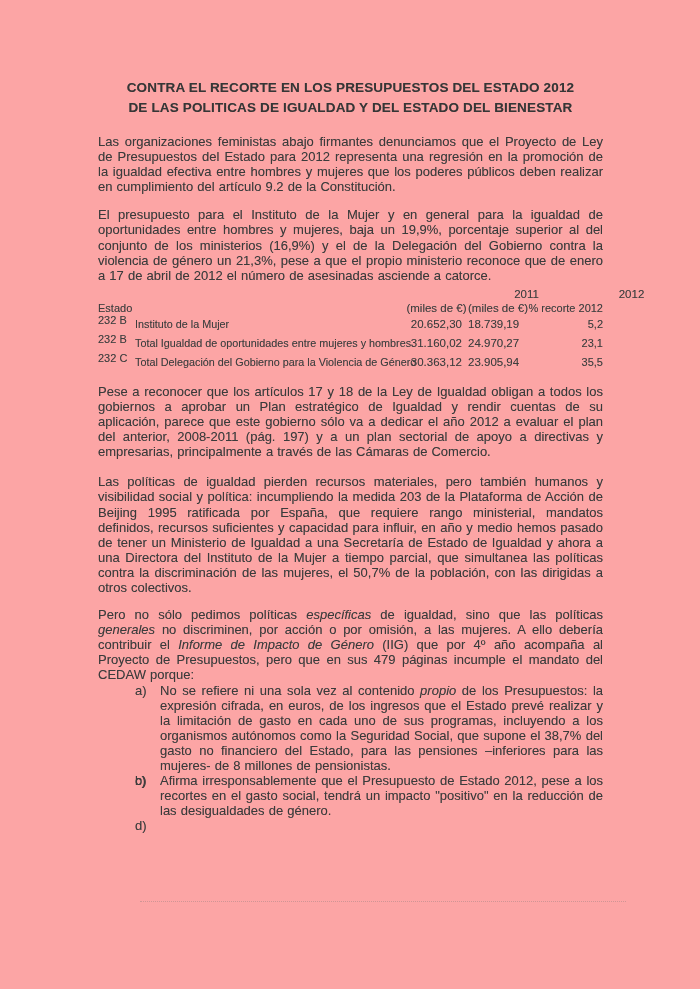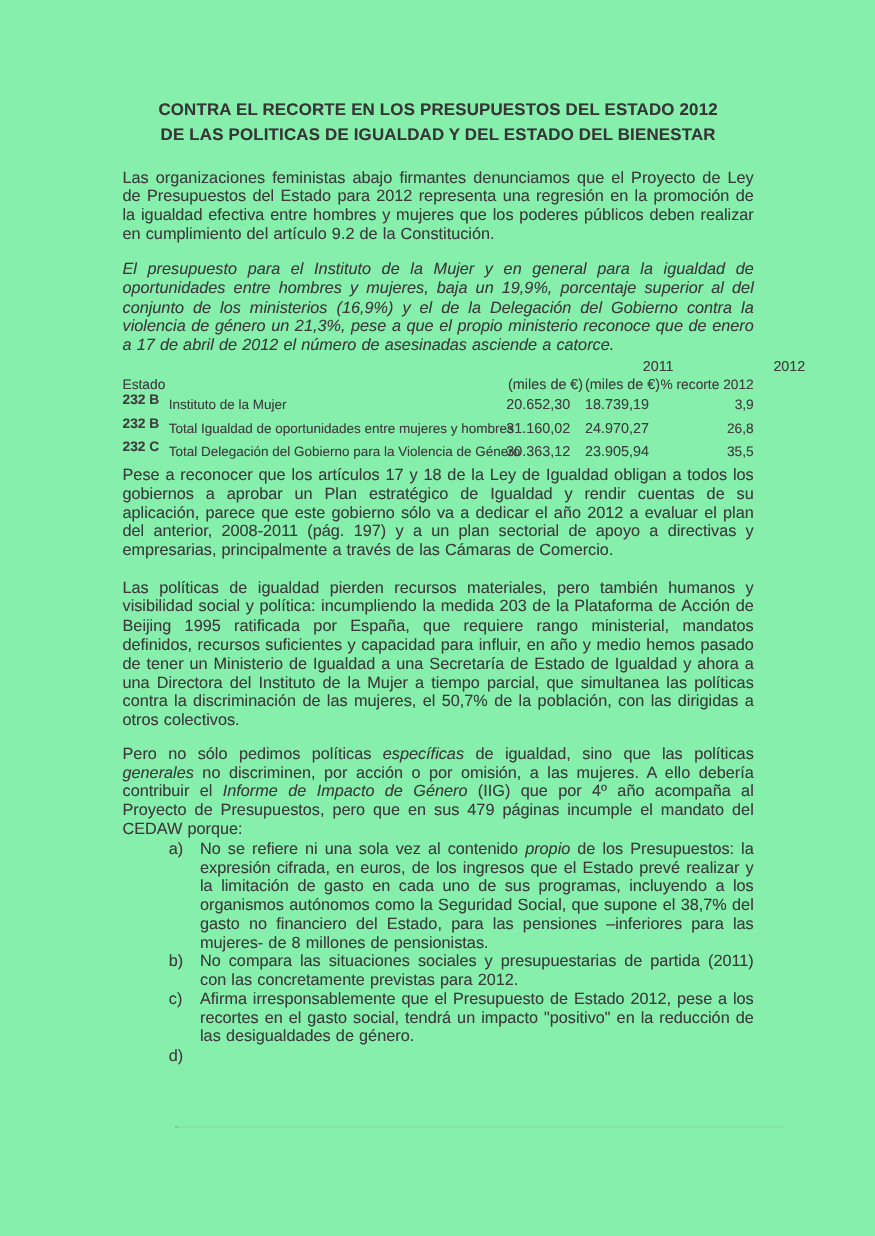--- a/index.html
+++ b/index.html
@@ -4,21 +4,21 @@
 <style>
   html, body { margin: 0; padding: 0; }
   body {
     width: 700px; height: 989px;
     background: #ffffff;
     font-family: "Liberation Sans", "DejaVu Sans", sans-serif;
   }
   .page {
     position: relative;
     width: 700px; height: 989px;
-    background: #86efac;
+    background: #fca5a5;
     color: #3b3b3b;
     overflow: hidden;
     text-shadow: 0 0 0.5px rgba(85,85,85,0.45);
   }
   .content { padding: 78px 97px 0 98px; }
 
   .doc-title {
     margin: 0;
     font-size: 13.5px;
     font-weight: bold;
@@ -31,37 +31,37 @@
 
   .para {
     margin: 0;
     font-size: 13px;
     line-height: 15.1px;
     text-align: justify;
     word-spacing: 0.5px;
   }
   .para i, .li i { }
   #p1 { margin-top: 17px; }
-  #p2 { margin-top: 13px; font-style: italic; }
-  #p3 { }
+  #p2 { margin-top: 13px; }
+  #p3 { margin-top: 12px; }
   #p4 { margin-top: 15px; }
   #p5 { margin-top: 12px; }
 
   .budget-table { margin-top: 5px; font-size: 11.5px; color: #3e3e3e; }
   .t-grid {
     display: grid;
     grid-template-columns: 37px 270px 63px 57px 78px;
   }
   .h1-row { line-height: 13px; gap: 45px; }
   .h2-row { line-height: 14px; }
   .t-row  { line-height: 19px; }
   .c-code { font-size: 11px; }
-  .t-row .c-code { position: relative; top: -4px; font-weight: bold; }
+  .t-row .c-code { position: relative; top: -4px; }
   .c-label { font-size: 10.8px; white-space: nowrap; overflow: visible; }
-  .c-num { text-align: left; padding-right: 6px; white-space: nowrap; }
+  .c-num { text-align: right; padding-right: 6px; white-space: nowrap; }
   .c-num.h-center, .c-year { text-align: center; padding-right: 0; white-space: nowrap; }
   .c-pct { text-align: right; white-space: nowrap; font-size: 11px; }
 
   .list { margin: 0; }
   .li {
     position: relative;
     padding-left: 62px;
     font-size: 13px;
     line-height: 15.1px;
     text-align: justify;
@@ -105,28 +105,28 @@
         <div class="c-num h-center">(miles de €)</div>
         <div class="c-num h-center">(miles de €)</div>
         <div class="c-pct">% recorte 2012</div>
       </div>
 
       <div class="t-grid t-row">
         <div class="c-code">232 B</div>
         <div class="c-label">Instituto de la Mujer</div>
         <div class="c-num">20.652,30</div>
         <div class="c-num">18.739,19</div>
-        <div class="c-pct">3,9</div>
+        <div class="c-pct">5,2</div>
       </div>
       <div class="t-grid t-row">
         <div class="c-code">232 B</div>
         <div class="c-label">Total Igualdad de oportunidades entre mujeres y hombres</div>
         <div class="c-num">31.160,02</div>
         <div class="c-num">24.970,27</div>
-        <div class="c-pct">26,8</div>
+        <div class="c-pct">23,1</div>
       </div>
       <div class="t-grid t-row">
         <div class="c-code">232 C</div>
         <div class="c-label">Total Delegación del Gobierno para la Violencia de Género</div>
         <div class="c-num">30.363,12</div>
         <div class="c-num">23.905,94</div>
         <div class="c-pct">35,5</div>
       </div>
     </div>
 
@@ -136,21 +136,20 @@
 
     <p class="para" id="p5"><span>Pero no sólo pedimos políticas </span><i>específicas</i><span> de igualdad, sino que las políticas </span><i>generales</i><span> no discriminen, por acción o por omisión, a las mujeres. A ello debería contribuir el </span><i>Informe de Impacto de Género</i><span> (IIG) que por 4º año acompaña al Proyecto de Presupuestos, pero que en sus 479 páginas incumple el mandato del CEDAW porque:</span></p>
 
     <div class="list">
       <div class="li">
         <span class="marker">a)</span>
         <span><span>No se refiere ni una sola vez al contenido </span><i>propio</i><span> de los Presupuestos: la expresión cifrada, en euros, de los ingresos que el Estado prevé realizar y la limitación de gasto en cada uno de sus programas, incluyendo a los organismos autónomos como la Seguridad Social, que supone el 38,7% del gasto no financiero del Estado, para las pensiones –inferiores para las mujeres- de 8 millones de pensionistas.</span></span>
       </div>
       <div class="li">
         <span class="marker">b)</span>
-        <span>No compara las situaciones sociales y presupuestarias de partida (2011) con las concretamente previstas para 2012.</span>
       </div>
       <div class="li">
         <span class="marker">c)</span>
         <span>Afirma irresponsablemente que el Presupuesto de Estado 2012, pese a los recortes en el gasto social, tendrá un impacto "positivo" en la reducción de las desigualdades de género.</span>
       </div>
       <div class="li">
         <span class="marker">d)</span>
       </div>
     </div>
 

